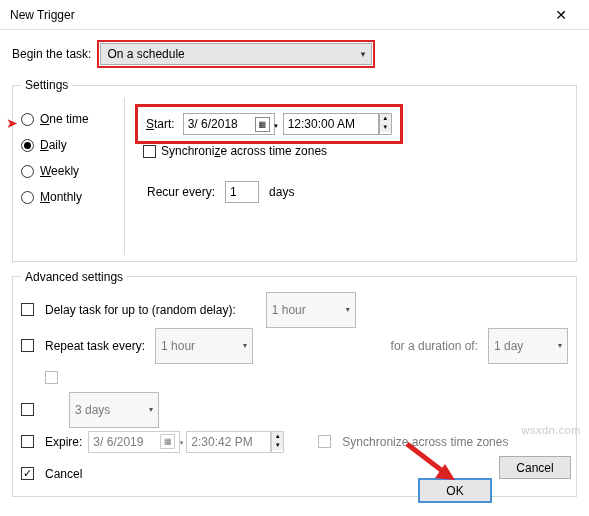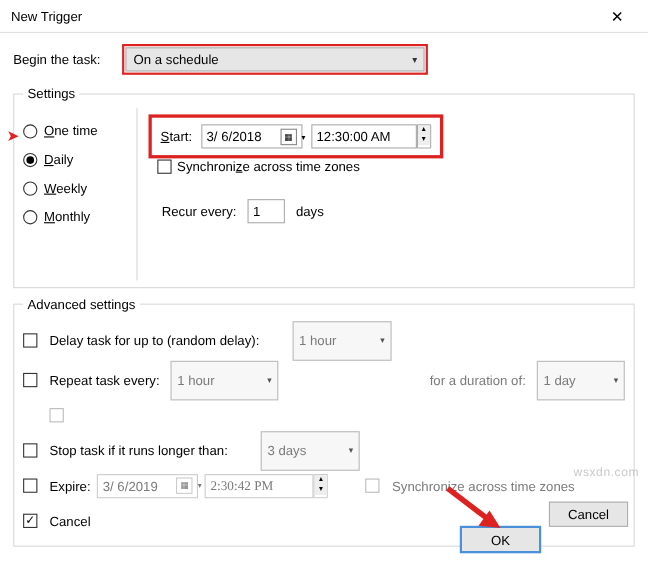--- a/index.html
+++ b/index.html
@@ -23,21 +23,21 @@
   }
   .titlebar .title { flex: 1; }
   .close-btn {
     width: 40px; height: 28px;
     display: flex; align-items: center; justify-content: center;
     font-size: 14px; font-family: sans-serif;
   }
   .content { padding: 10px 12px; }
   .row { display: flex; align-items: center; }
   .begin-row { margin-bottom: 10px; }
-  .begin-row label { margin-right: 20px; }
+  .begin-row label { margin-right: 6px; }
   .hl-red { border: 2px solid #d22; padding: 1px; }
   .combo {
     height: 22px;
     background: #e6e6e6;
     border: 1px solid #adadad;
     display: inline-flex;
     align-items: center;
     padding: 0 6px;
     position: relative;
   }
@@ -225,37 +225,36 @@
           <span class="chev">▾</span>
       </span>
     </div>
 
     <div class="adv-row indent">
       <span class="chk gray" style="border-color:#bbb;"></span>
     </div>
 
     <div class="adv-row">
       <span class="chk"></span>
-      <span>Stop task if it runs longer than:</span>
       <span style="width:18px;"></span>
       <span class="select gray" style="width:90px;">
         <span>3 days</span>
           <span class="chev">▾</span>
       </span>
     </div>
 
     <div class="adv-row">
       <span class="chk"></span>
       <span>Expire:</span>
       <span class="field date-field gray" style="border-color:#ccc;">
         <span>3/ 6/2019</span>
         <span class="cal-icon" style="border-color:#ccc;">▦</span>
       </span>
       <span style="display:inline-flex;">
-        <span class="field gray" style="width:99px; border-color:#ccc;font-family:Liberation Serif, serif;">
+        <span class="field gray" style="width:85px; border-color:#ccc;">
           <span>2:30:42 PM</span>
         </span>
         <span class="spin" style="border-color:#ccc;">
             <div>▴</div>
             <div>▾</div>
           </span>
       </span>
       <span style="width:22px;"></span>
       <span class="chk gray" style="border-color:#bbb;"></span>
       <span class="gray">Synchronize across time zones</span>

